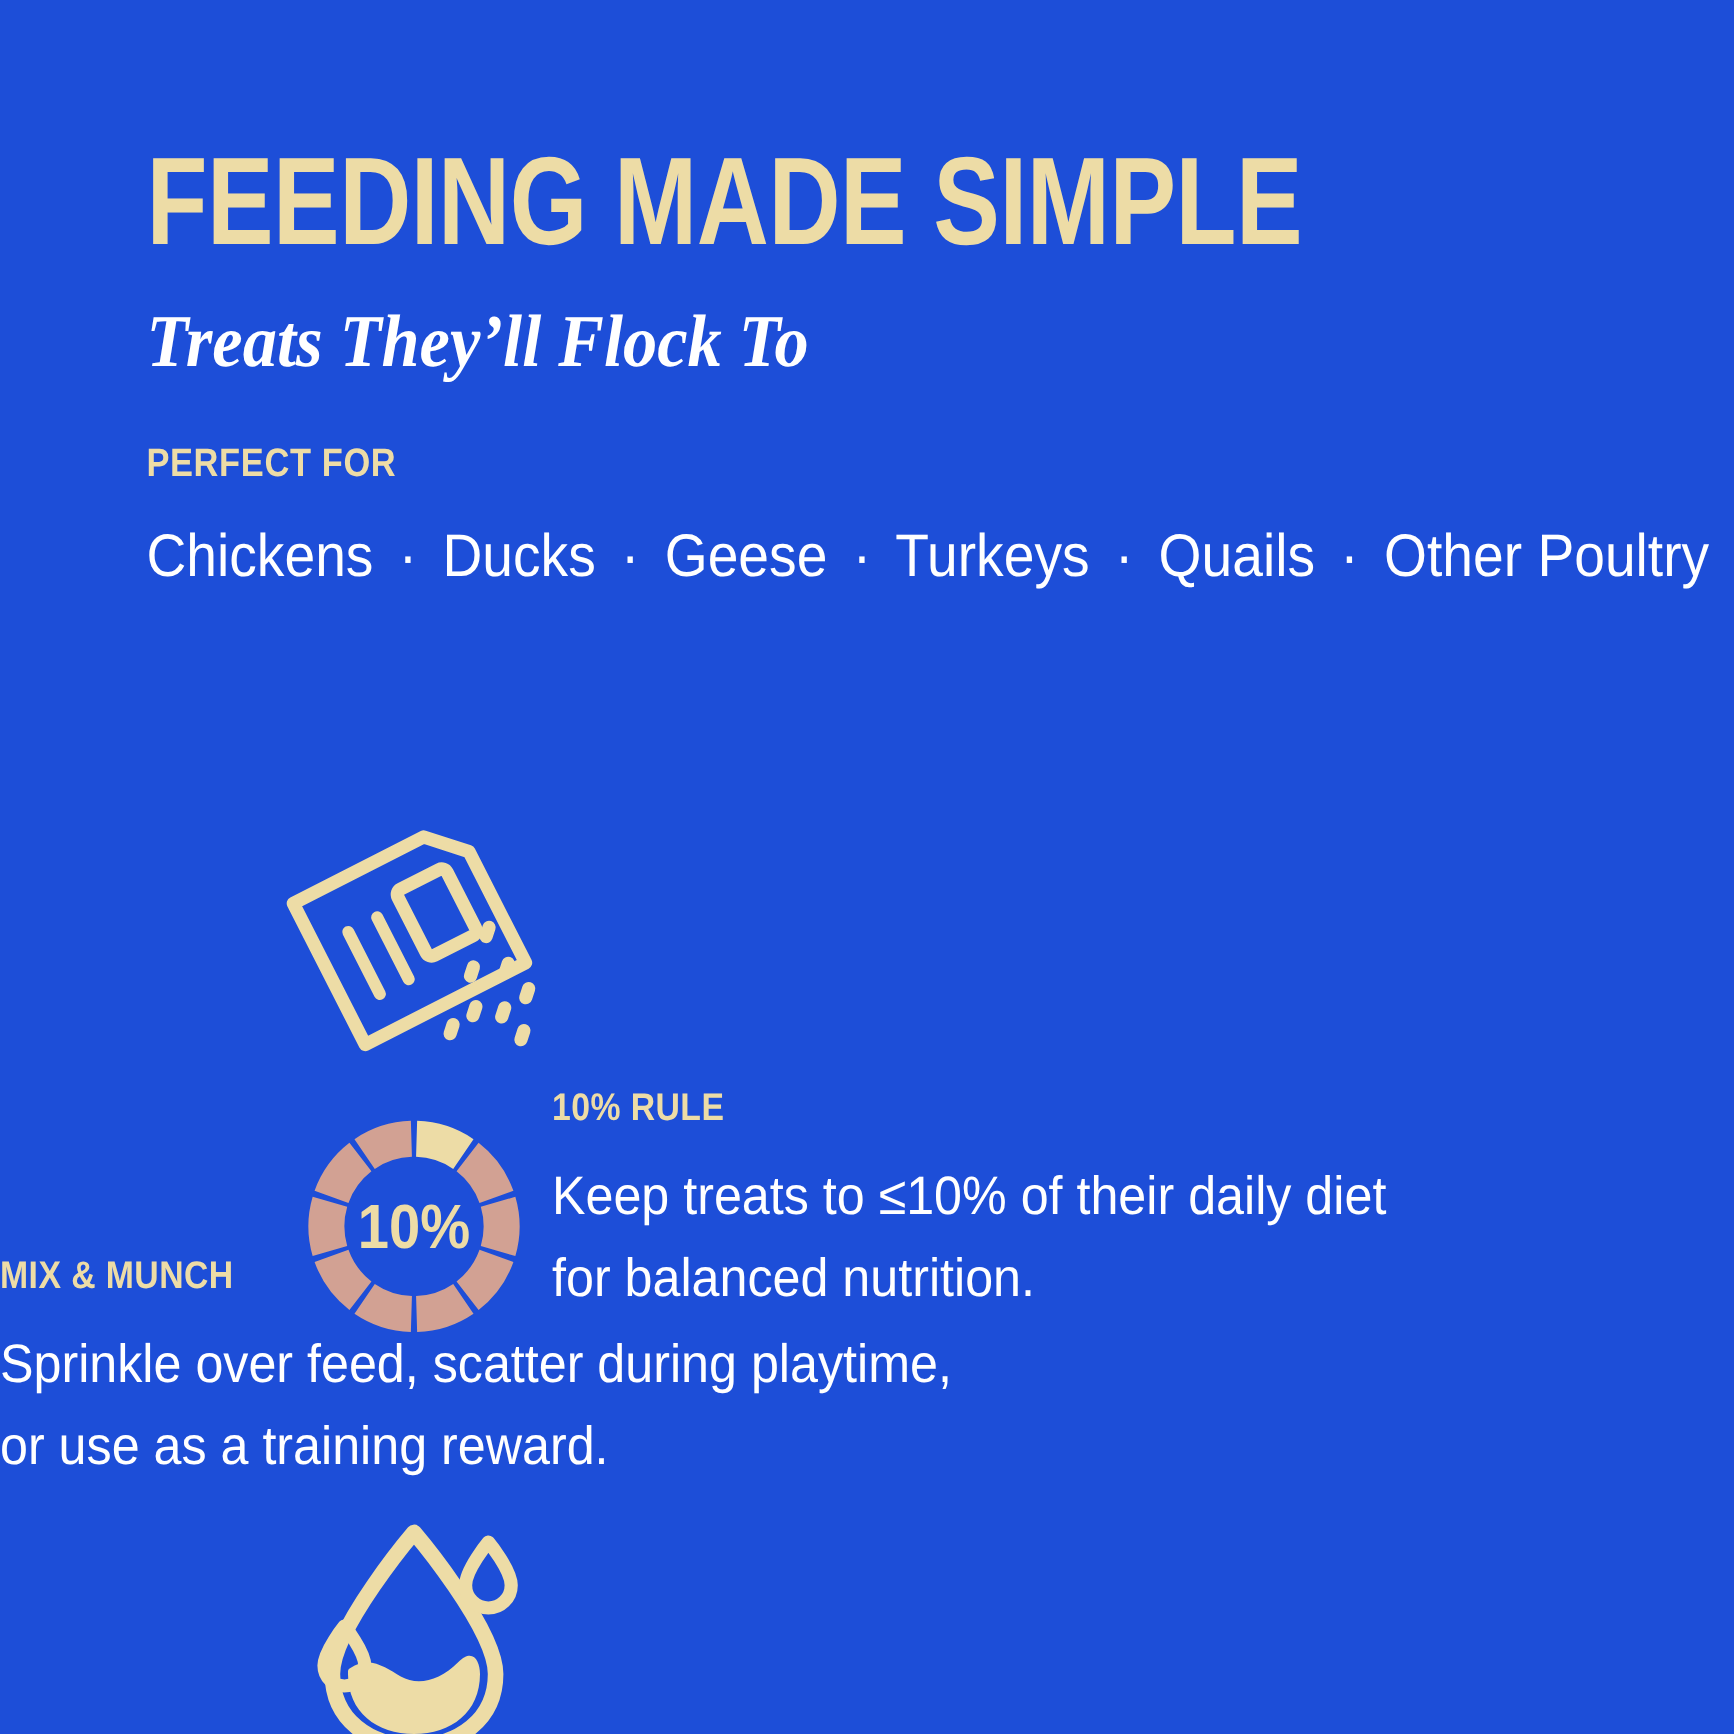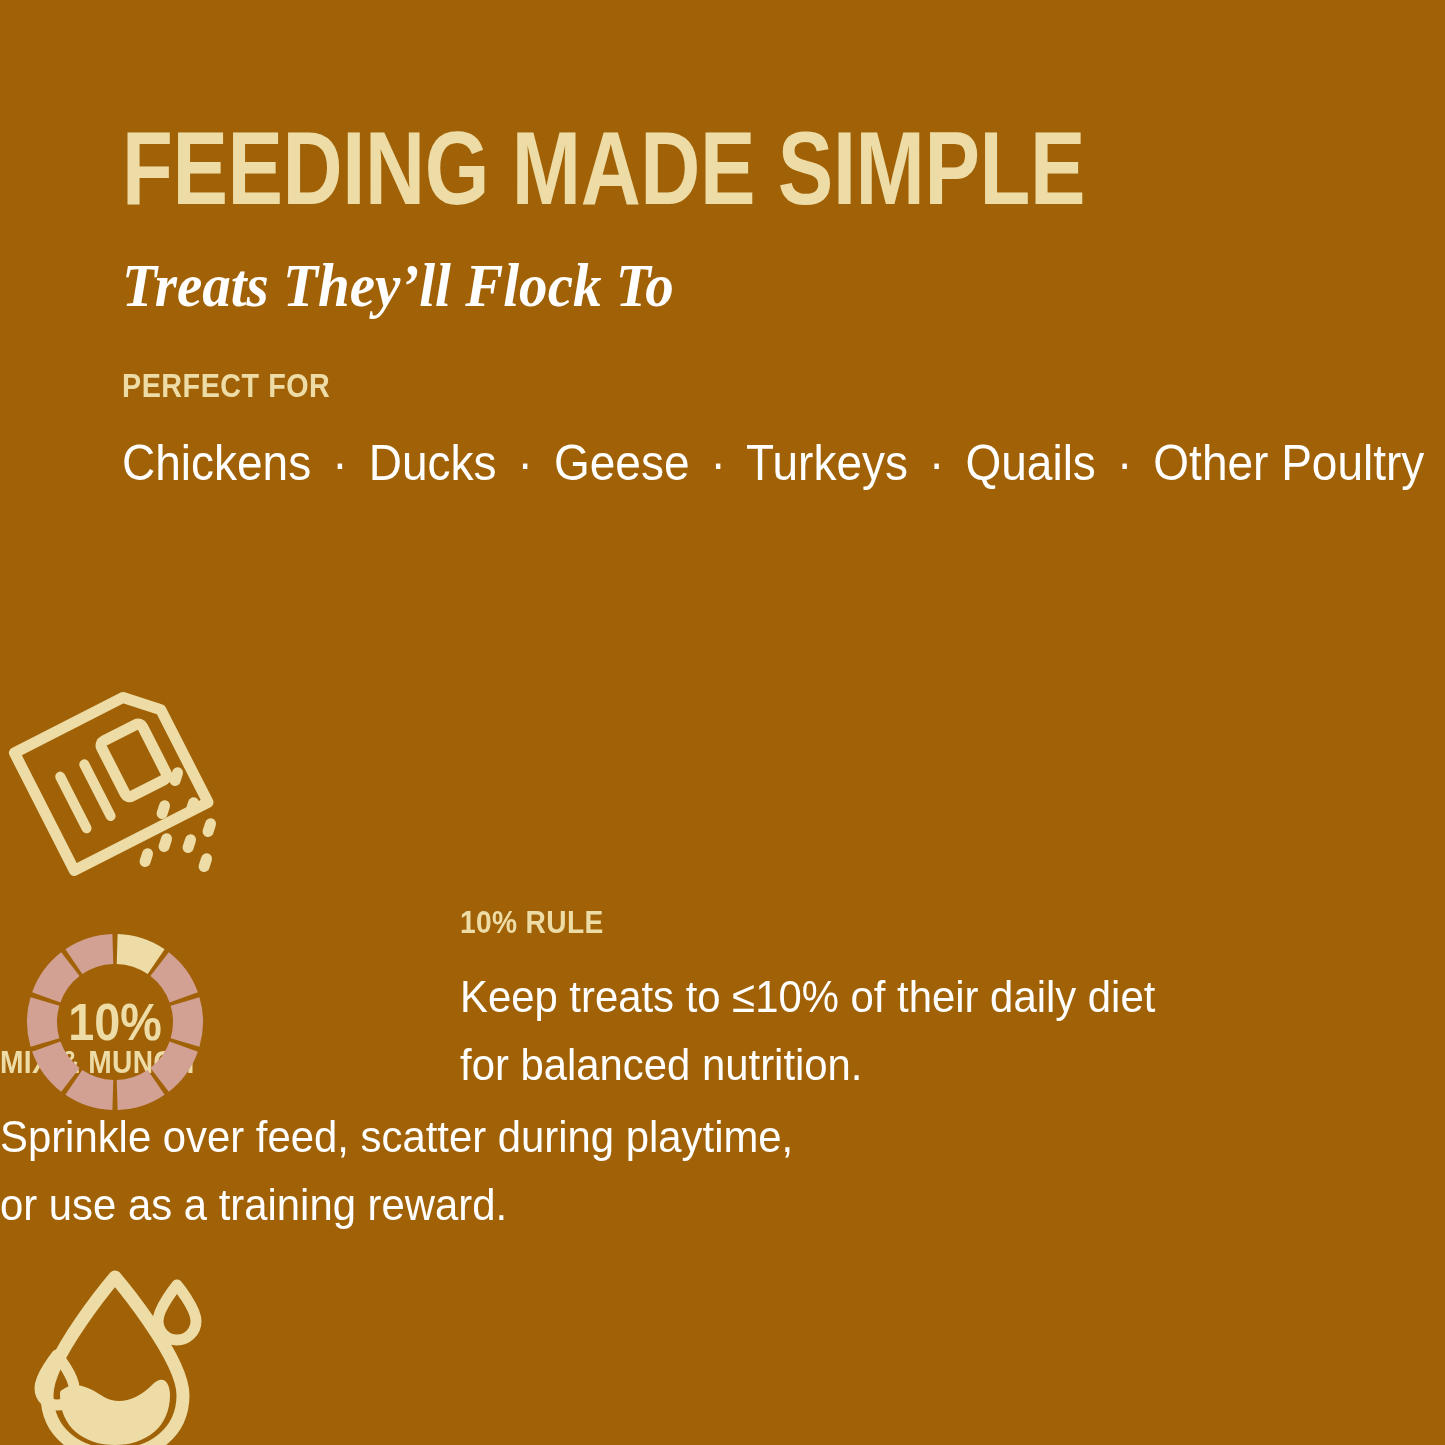--- a/index.html
+++ b/index.html
@@ -11,21 +11,21 @@
     height: 1445px;
     background: #AE1010;
     font-family: "Liberation Sans", sans-serif;
     overflow: hidden;
     position: relative;
   }
 
   .page {
     position: absolute;
     inset: 0;
-    background: #a16207;
+    background: #1d4ed8;
     padding-left: 32px;
   }
 
   
   .header {
     position: absolute;
     left: 122px;
     top: 116px;
     width: 1210px;
   }
@@ -99,21 +99,21 @@
     position: relative;
     display: flex;
     align-items: flex-start;
     height: 292px;
   }
   .feature-icon-cell {
     width: 460px;
     flex: 0 0 460px;
     display: flex;
     align-items: center;
-    justify-content: flex-start;
+    justify-content: flex-end;
     height: 292px;
   }
   .feature-icon-inner {
     width: 230px;
     height: 230px;
     display: block;
   }
   .feature-text-cell {
     flex: 1 1 auto;
     padding-top: 28px;

